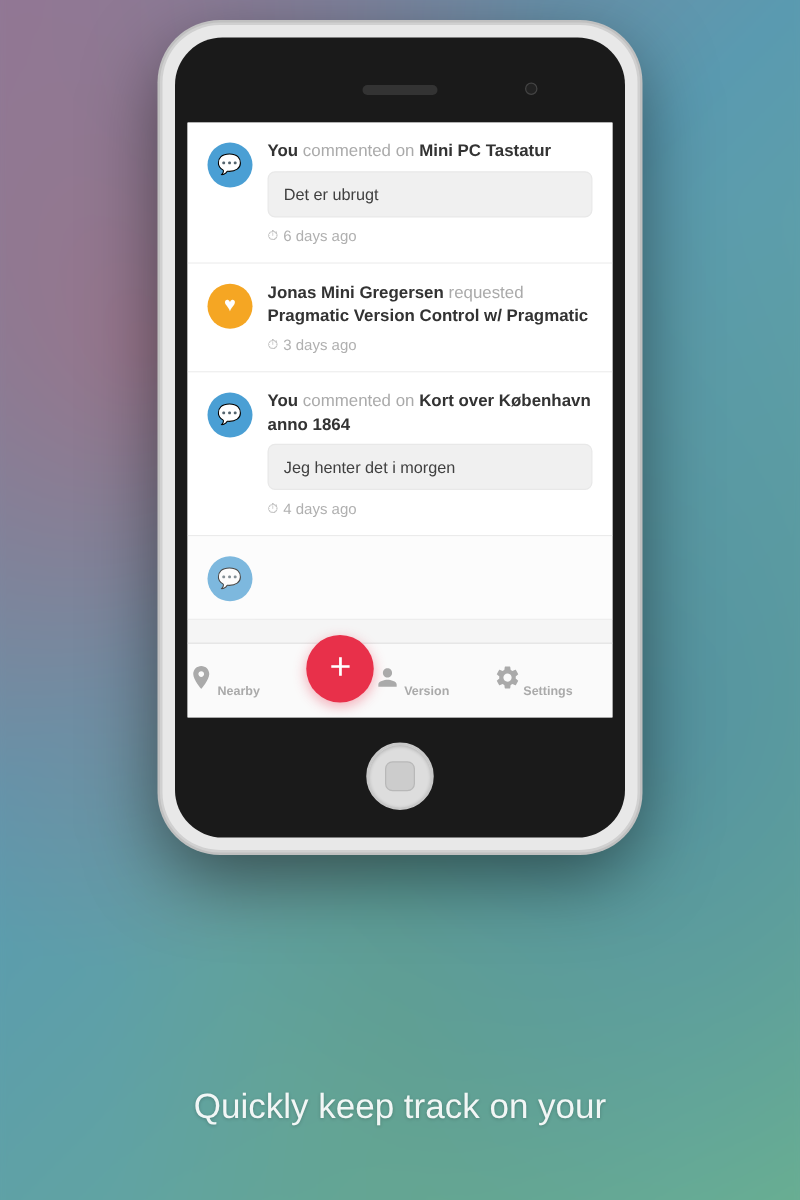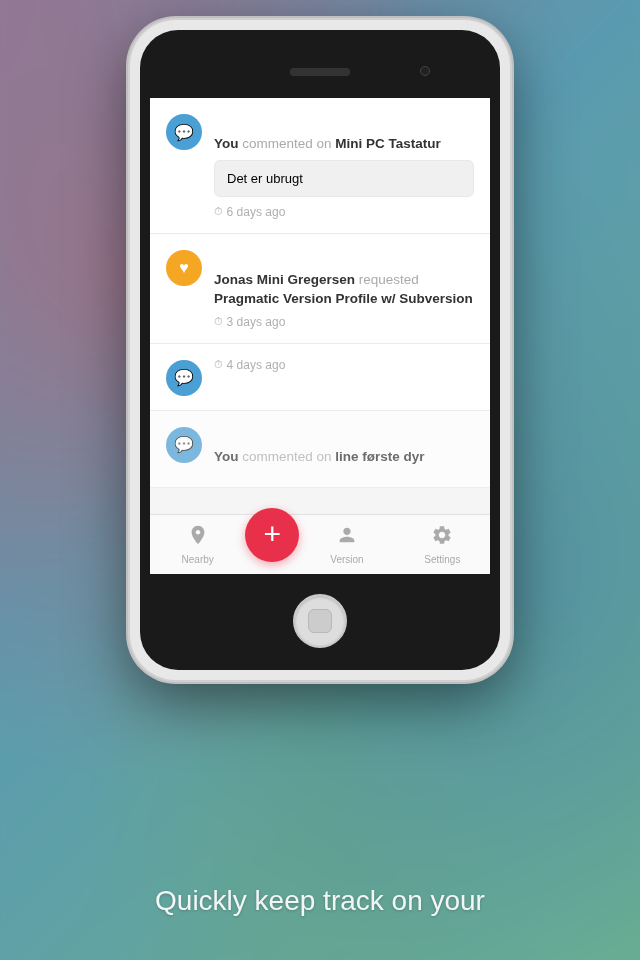--- a/index.html
+++ b/index.html
@@ -148,37 +148,36 @@
 
     .item-content {
       flex: 1;
     }
 
     .item-title {
       font-size: 13.5px;
       color: #aaa;
       line-height: 1.4;
       margin-bottom: 6px;
-      margin-top: 23px;
     }
     .item-title strong {
       color: #333;
       font-weight: 600;
     }
     .item-title span.book {
       color: #333;
       font-weight: 600;
     }
 
     .comment-box {
       background: #f0f0f0;
       border-radius: 6px;
       padding: 10px 12px;
       font-size: 13px;
-      color: #000000;
+      color: #404040;
       margin-bottom: 8px;
       border: 1px solid #e8e8e8;
     }
 
     .item-time {
       font-size: 12px;
       color: #b0b0b0;
       display: flex;
       align-items: center;
       gap: 4px;
@@ -196,25 +195,26 @@
       height: 60px;
       background: #fafafa;
       border-top: 1px solid #e0e0e0;
       display: flex;
       align-items: center;
       justify-content: space-around;
     }
 
     .nav-item {
       display: flex;
-      flex-direction: column;
-      align-items: center;
+      flex-direction: row;
+      align-items: flex-end;
       gap: 2px;
       flex: 1;
       cursor: pointer;
+      font-weight: bold;
     }
 
     .nav-icon {
       font-size: 22px;
       color: #aaa;
     }
     .nav-icon.active { color: #333; }
 
     .nav-label {
       font-size: 10px;
@@ -237,21 +237,21 @@
     .nav-add-btn span {
       color: white;
       font-size: 28px;
       line-height: 1;
       margin-top: -2px;
     }
 
     
     .bottom-text {
       position: absolute;
-      bottom: 40px;
+      bottom: 56px;
       left: 0;
       right: 0;
       text-align: center;
       padding: 0 50px;
       margin-top: 24px;
     }
     .bottom-text p {
       font-size: 28px;
       font-weight: 300;
       color: rgba(255,255,255,0.92);
@@ -292,51 +292,50 @@
         </div>
 
         <div class="activity-item">
           <div class="avatar avatar-orange">
             <span class="avatar-icon">♥</span>
           </div>
           <div class="item-content">
             <div class="item-title">
               <strong>Jonas Mini Gregersen</strong>
               <span> requested </span>
-              <span class="book">Pragmatic Version Profile w/ Subversion</span>
+              <span class="book">Pragmatic Version Control w/ Pragmatic</span>
             </div>
             <div class="item-time">
               <span class="clock-icon">⏱</span>
               <span>3 days ago</span>
             </div>
           </div>
         </div>
 
         <div class="activity-item">
-          <div class="avatar avatar-blue">
-            <span class="avatar-icon">💬</span>
-          </div>
-          <div class="item-content">
-            <div class="item-time">
-              <span class="clock-icon">⏱</span>
-              <span>4 days ago</span>
-            </div>
-          </div>
-        </div>
-
-        <div class="activity-item" style="opacity:0.7;">
           <div class="avatar avatar-blue">
             <span class="avatar-icon">💬</span>
           </div>
           <div class="item-content">
             <div class="item-title">
               <strong>You</strong>
               <span> commented on </span>
-              <span class="book">line første dyr</span>
-            </div>
+              <span class="book">Kort over København anno 1864</span>
+            </div>
+            <div class="comment-box">Jeg henter det i morgen</div>
+            <div class="item-time">
+              <span class="clock-icon">⏱</span>
+              <span>4 days ago</span>
+            </div>
+          </div>
+        </div>
+
+        <div class="activity-item" style="opacity:0.7;">
+          <div class="avatar avatar-blue">
+            <span class="avatar-icon">💬</span>
           </div>
         </div>
 
       </div>
 
       <div class="bottom-nav">
 
         <div class="nav-item">
           <span class="nav-icon">
             <svg width="22" height="22" viewBox="0 0 24 24" fill="#aaa">

